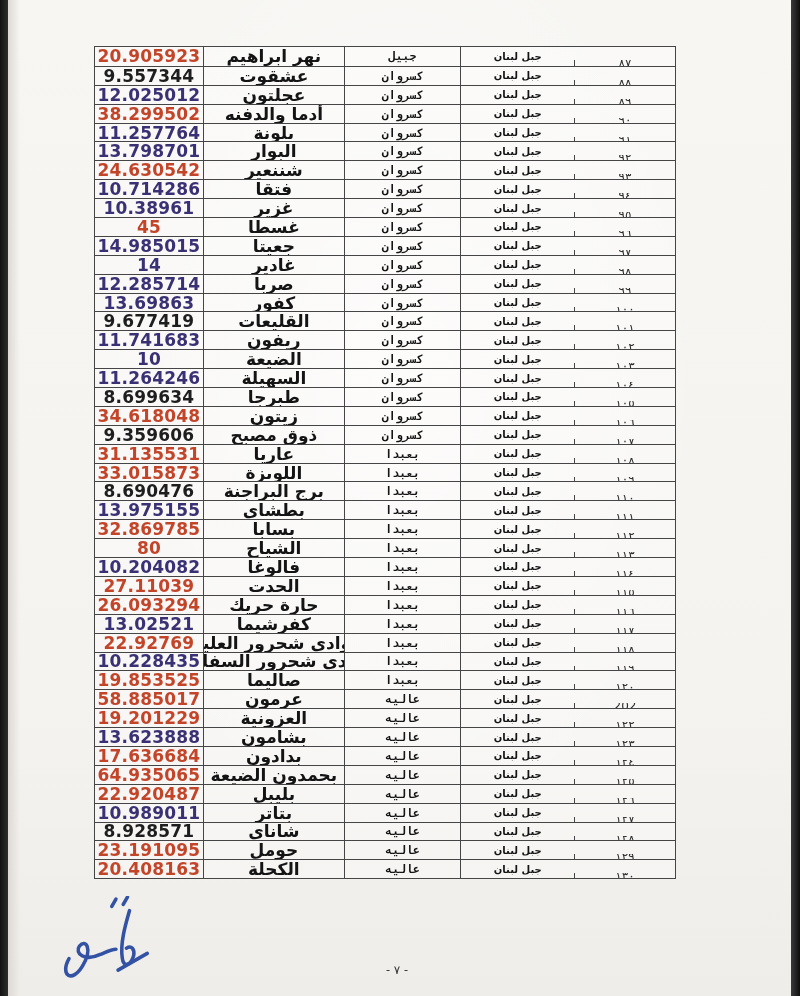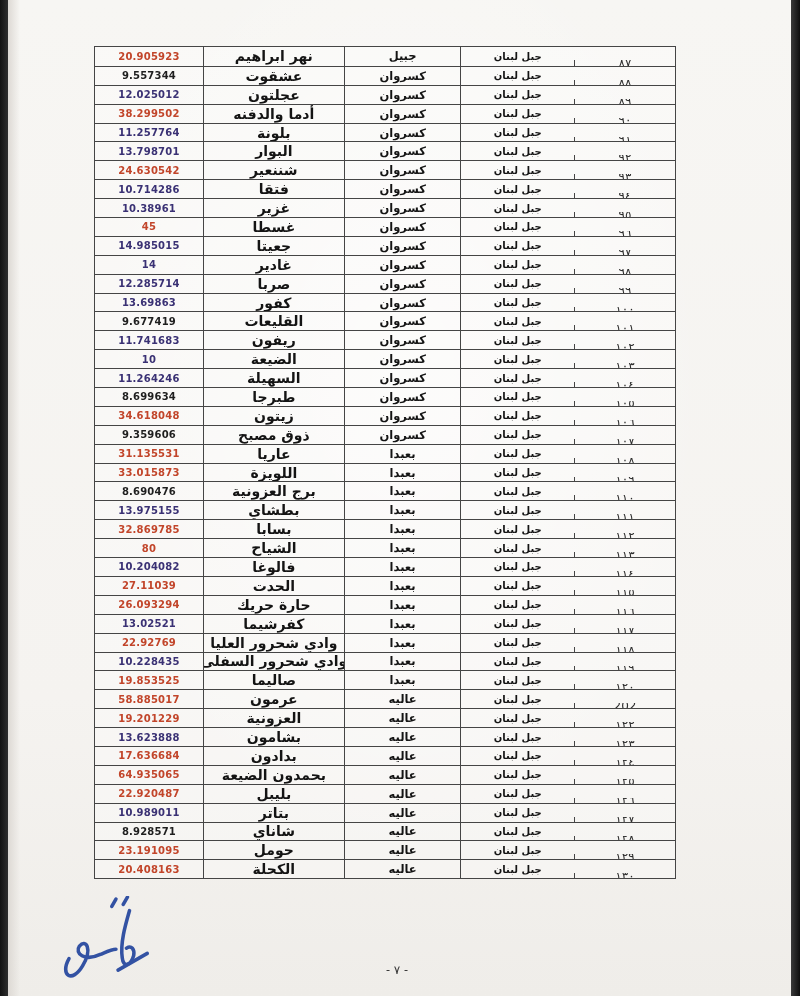--- a/index.html
+++ b/index.html
@@ -33,23 +33,23 @@
     border: 1.6px solid var(--border, #454545);
     background: rgba(255,255,255,0.35);
   }
   .row { display: flex; height: 18.9px; border-top: 1.2px solid var(--border, #454545); }
   .row:first-child { border-top: none; }
   .cell {
     display: flex; align-items: center; justify-content: center;
     overflow: hidden; white-space: nowrap;
     color: var(--arabic-text, #141414);
   }
-  .c-value { flex: 0 0 18.6%; font-weight: bold; font-size: 10px; letter-spacing: 0.2px; text-align: right; }
-  .c-name  { flex: 0 0 24.3%; border-left: 1.2px solid var(--border,#454545); direction: rtl; font-size: 14px; font-weight: bold; }
-  .c-district { flex: 0 0 20.1%; border-left: 1.2px solid var(--border,#454545); direction: rtl; font-size: 11.5px; font-weight: bold; }
+  .c-value { flex: 0 0 18.6%; font-weight: bold; font-size: 17px; letter-spacing: 0.2px; text-align: right; }
+  .c-name  { flex: 0 0 24.3%; border-left: 1.2px solid var(--border,#454545); direction: rtl; font-size: 17px; font-weight: bold; }
+  .c-district { flex: 0 0 20.1%; border-left: 1.2px solid var(--border,#454545); direction: rtl; font-size: 11.5px; font-weight: bold; font-family: Liberation Mono, monospace; }
   .c-gov   { flex: 0 0 19.6%; border-left: 1.2px solid var(--border,#454545); direction: rtl; font-size: 10px; font-weight: bold; }
   .c-num   { flex: 1 1 auto; border-left: 1.2px solid var(--border,#454545); direction: rtl; font-size: 12px; color: var(--row-number, #2e2e2e); margin-top: 13px; }
   .tone-high { color: var(--value-high, #c2452a); }
   .tone-mid  { color: var(--value-mid, #3a3174); }
   .tone-low  { color: var(--value-low, #1e1e1e); }
   .footer {
     position: absolute; left: 337px; top: 963px; width: 120px;
     text-align: center; font-size: 12px; letter-spacing: 2px;
     color: var(--footer, #3a3a3a); font-family: "DejaVu Serif", serif;
   }
@@ -219,21 +219,21 @@
   </div>
       <div class="row">
     <div class="cell c-value tone-high">33.015873</div>
     <div class="cell c-name">اللويزة</div>
     <div class="cell c-district">بعبدا</div>
     <div class="cell c-gov">جبل لبنان</div>
     <div class="cell c-num">١٠٩</div>
   </div>
       <div class="row">
     <div class="cell c-value tone-low">8.690476</div>
-    <div class="cell c-name">برج العزونية</div>
+    <div class="cell c-name">برج البراجنة</div>
     <div class="cell c-district">بعبدا</div>
     <div class="cell c-gov">جبل لبنان</div>
     <div class="cell c-num">١١٠</div>
   </div>
       <div class="row">
     <div class="cell c-value tone-mid">13.975155</div>
     <div class="cell c-name">بطشاي</div>
     <div class="cell c-district">بعبدا</div>
     <div class="cell c-gov">جبل لبنان</div>
     <div class="cell c-num">١١١</div>

